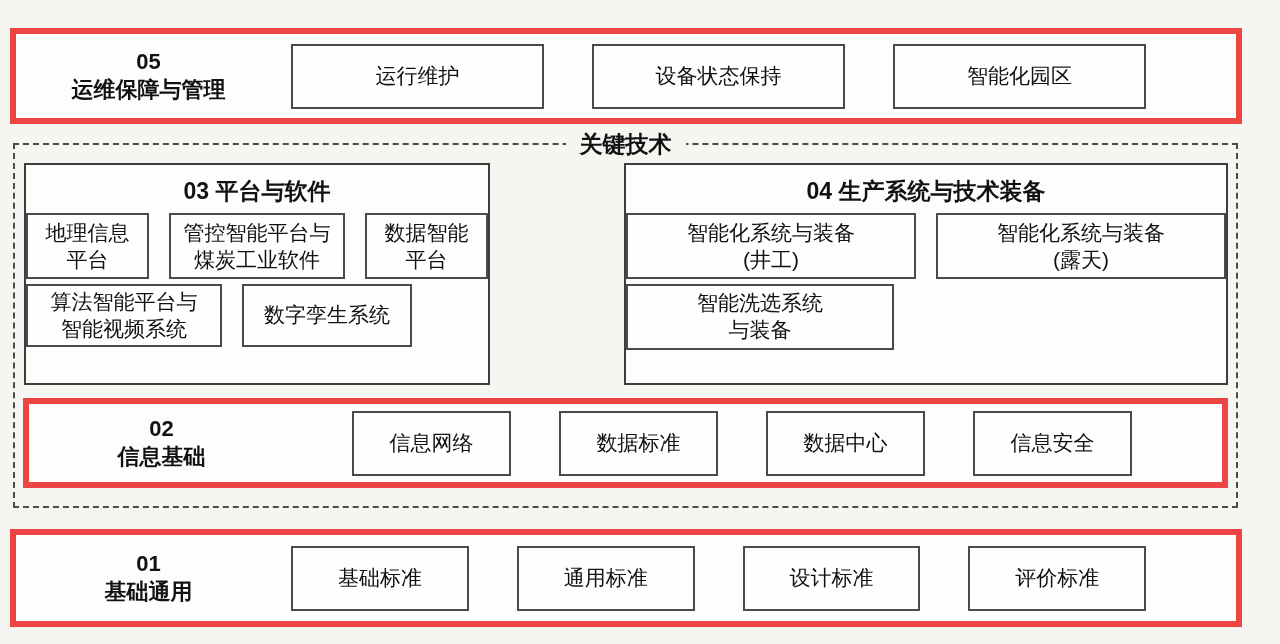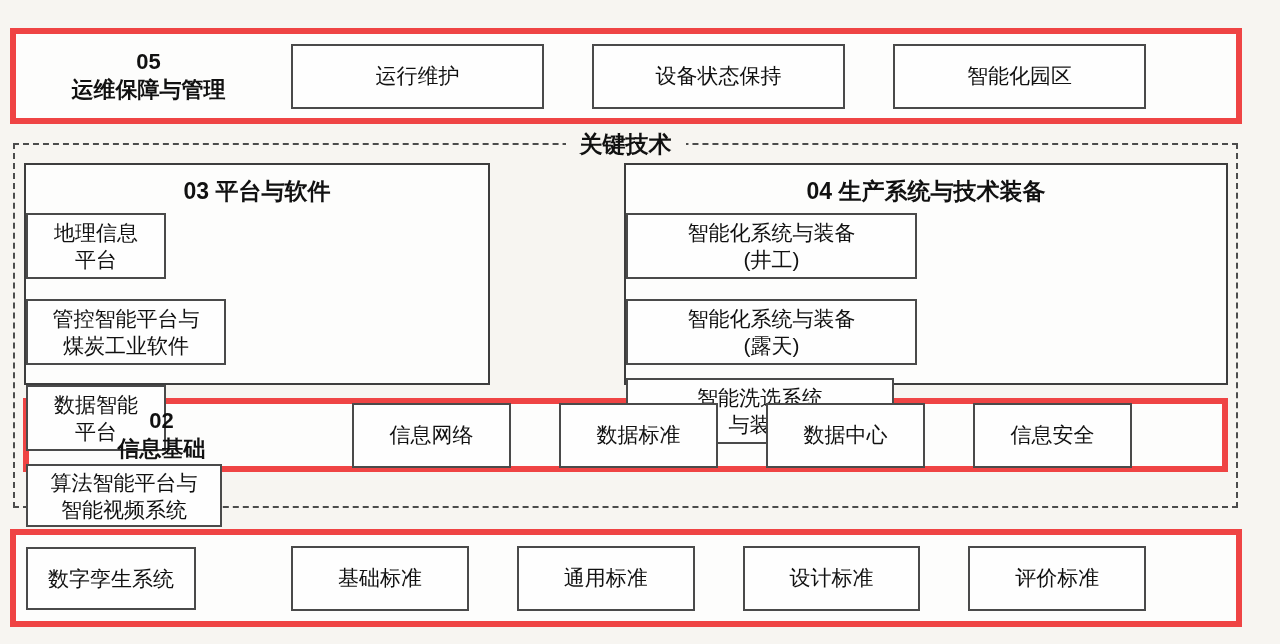--- a/index.html
+++ b/index.html
@@ -9,21 +9,21 @@
     font-family:"Liberation Sans","DejaVu Sans",sans-serif;
     color:#111;
     padding:28px 38px 0 10px;
     overflow:hidden;
   }
   .row{
     box-sizing:border-box;background:#fdfdfc;border:6px solid #ef4444;
     display:flex;align-items:center;
   }
   .row-05{height:96px;margin-bottom:19px;}
-  .row-02{height:74px;gap:48px;}
+  .row-02{height:90px;gap:48px;}
   .row-01{height:98px;margin-top:21px;}
   .row-label{
     width:265px;flex:0 0 265px;text-align:center;
     font-weight:bold;font-size:22px;line-height:28px;
   }
   .row-items{
     flex:1;display:flex;align-items:center;gap:48px;
     padding-right:90px;padding-left:10px;
   }
   .item{
@@ -47,22 +47,22 @@
   .panel{
     box-sizing:border-box;background:#fdfdfc;border:2px solid #3d3d3d;
     height:222px;
   }
   .panel-03{width:466px;margin-left:1px;}
   .panel-04{width:604px;}
   .panel-title{
     text-align:center;font-weight:bold;font-size:23px;
     margin-top:10px;height:32px;line-height:32px;
   }
-  .panel-row{display:flex;justify-content:flex-start;gap:20px;margin-top:6px;flex-direction:column;}
-  .panel-row.second{margin-top:13px;}
+  .panel-row{display:flex;justify-content:flex-start;gap:20px;margin-top:6px;}
+  .panel-row.second{margin-top:5px;font-family:Liberation Serif, serif;}
   .pitem{
     box-sizing:border-box;background:#fefefe;border:2px solid #4a4a4a;
     display:flex;align-items:center;justify-content:center;
     font-size:21px;text-align:center;white-space:pre-line;line-height:27px;
     height:66px;
   }
   .w140{width:140px}.w200{width:200px}.w196{width:196px;height:63px}
   .w170{width:170px;height:63px}.w265{width:291px}.w268{width:268px}
 </style>
 </head>

